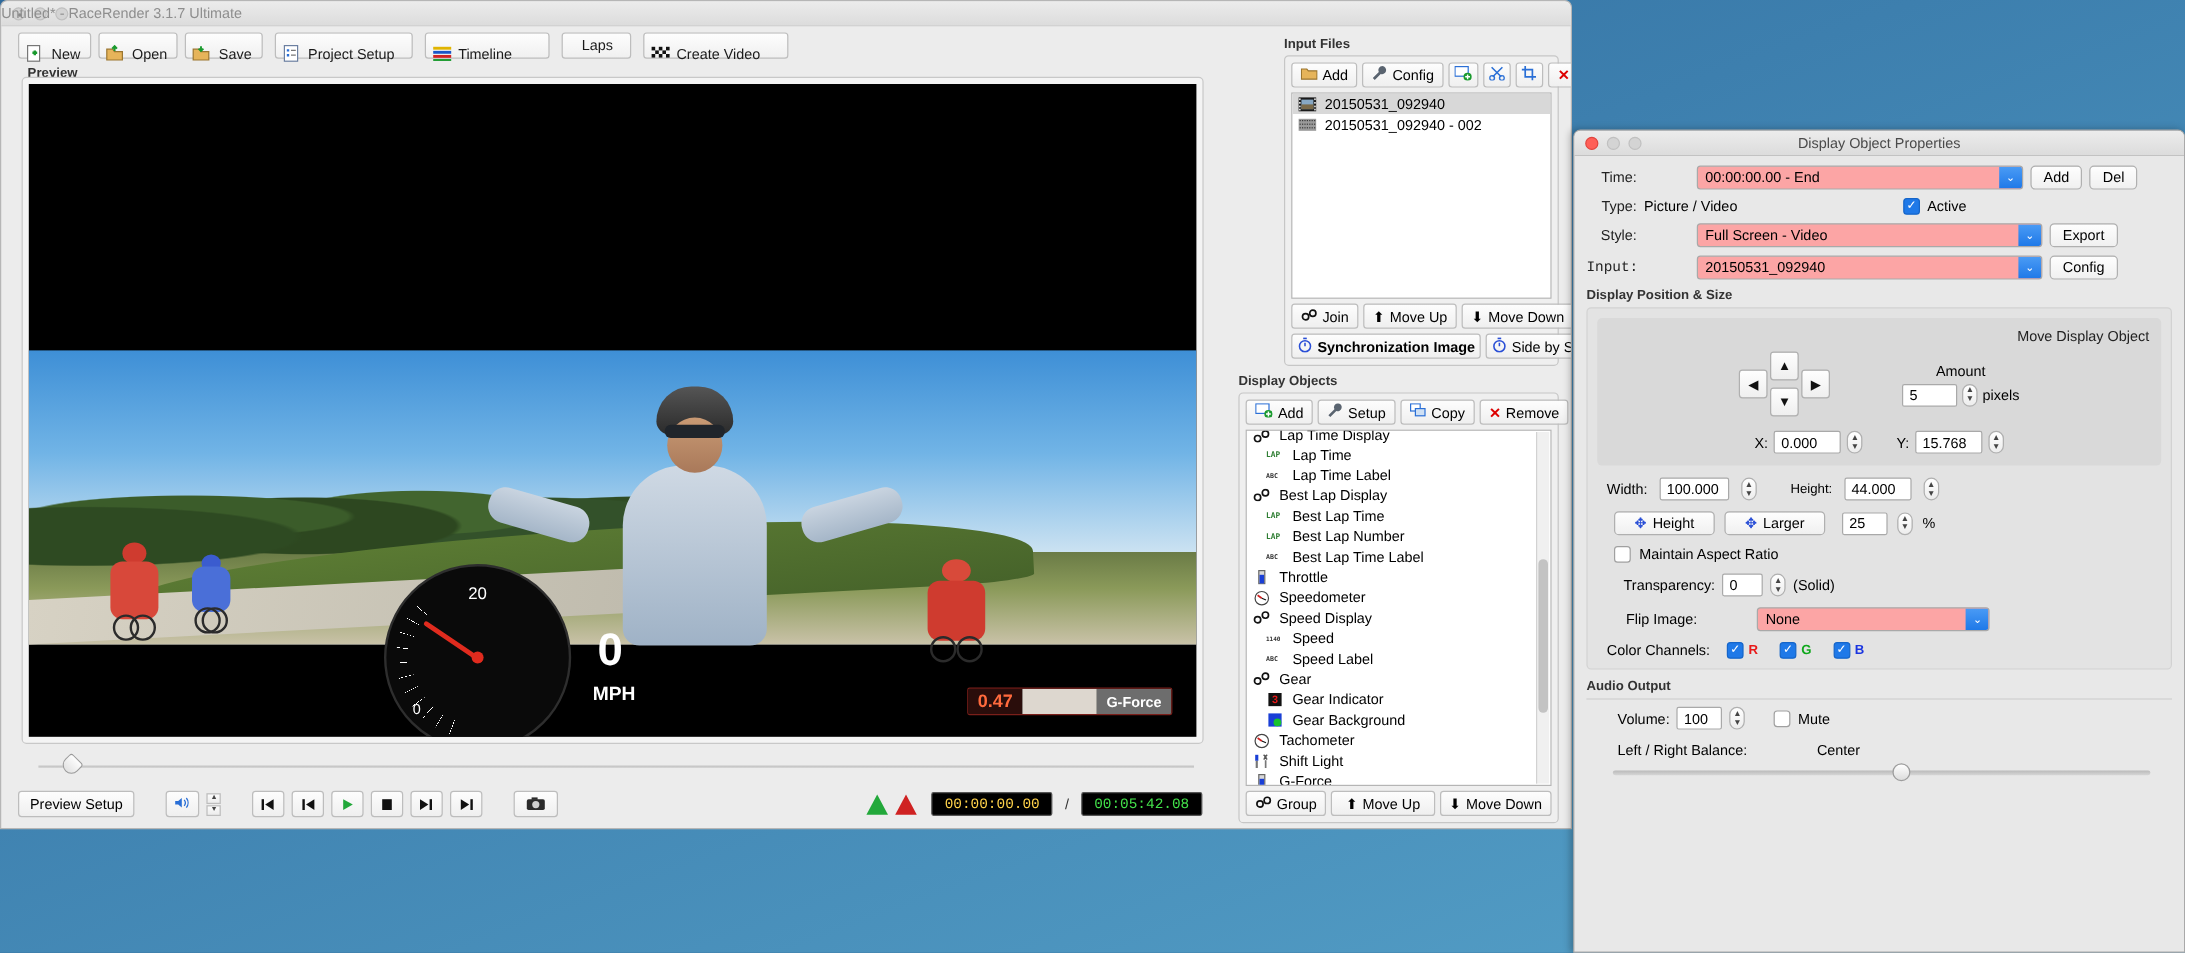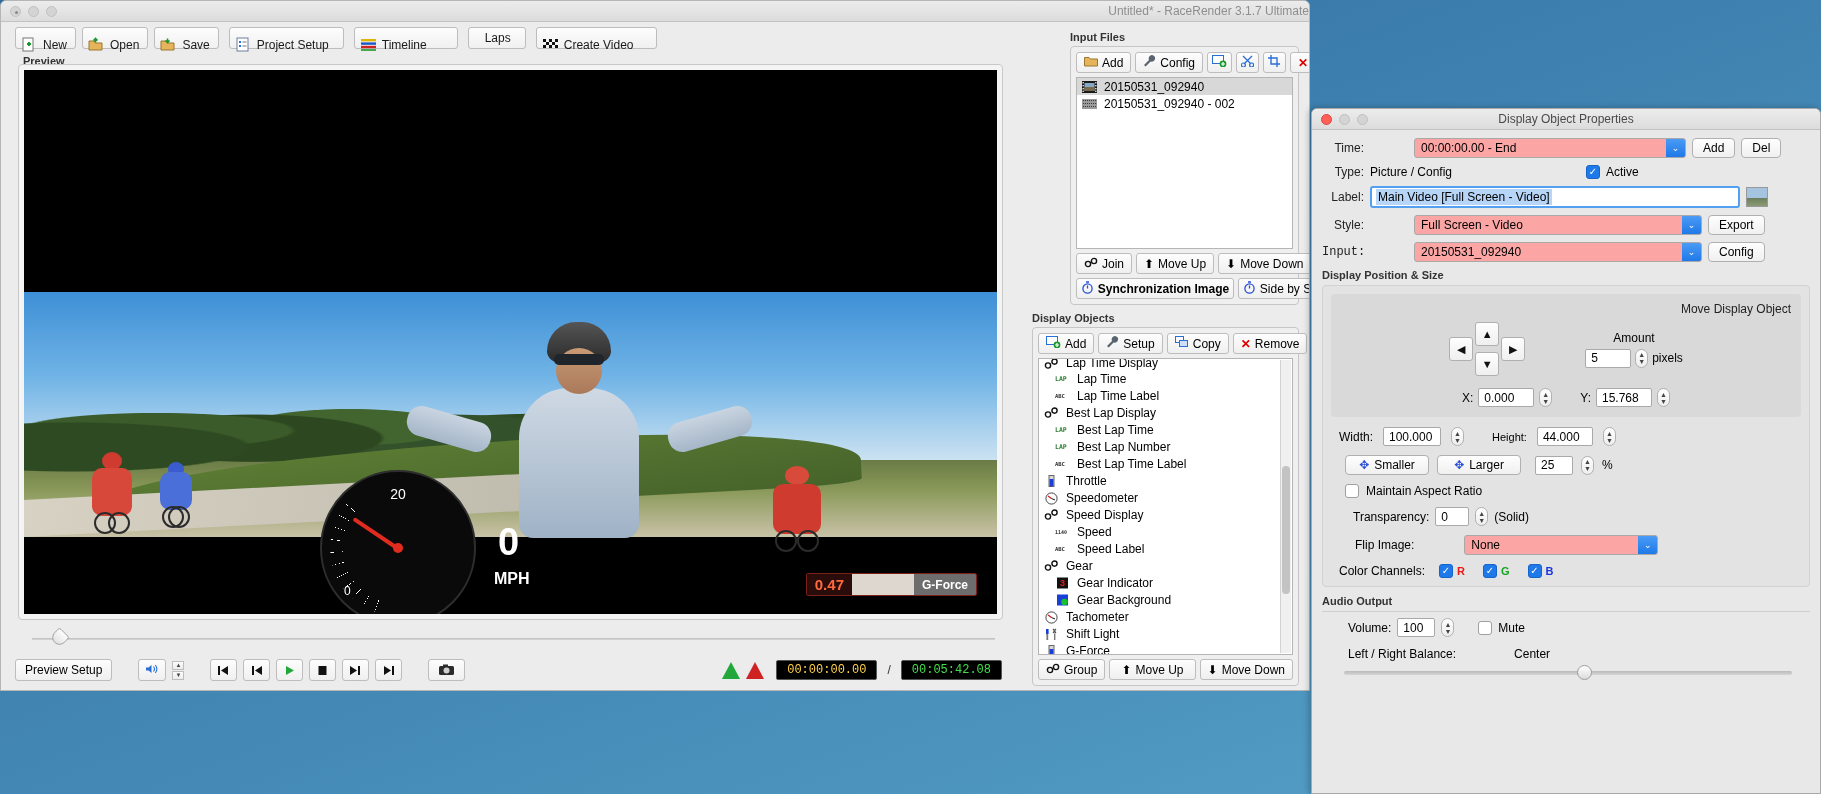--- a/index.html
+++ b/index.html
@@ -30,21 +30,21 @@
     display: flex; align-items: center; position: relative;
     border-radius: 5px 5px 0 0;
   }
   .tl-dots { display: flex; gap: 7px; padding-left: 9px; }
   .tl-dot { width: 11px; height: 11px; border-radius: 50%;
             background: #d4d4d4; border: 1px solid #c0c0c0; }
   .tl-dot.d1 { position: relative; }
   .tl-dot.d1::after { content:""; position:absolute; left:4px; top:4px;
             width:3px; height:3px; border-radius:50%; background:#8a8a8a; }
   .tl-title {
-    position: absolute; left: 0; right: 0; text-align: right;
+    position: absolute; left: 0; right: 0; text-align: left;
     font-size: 12px; color: #8e8e8e;
   }
   
   .toolbar { display: flex; align-items: center; gap: 6px; padding: 5px 8px 6px 14px; }
   .tb-btn {
     display: flex; align-items: center; gap: 5px;
     background: linear-gradient(#fdfdfd,#f0f0f0);
     border: 1px solid #bdbdbd; border-radius: 3px;
     padding: 16px 8px 3px 5px; height: 22px;
     font-size: 12px; color: #1a1a1a; white-space: nowrap; cursor: default;
@@ -822,32 +822,25 @@
       <div class="dbtn">
           <span>Add</span>
         </div>
       <div class="dbtn">
           <span>Del</span>
         </div>
     </div>
 
     <div class="frow">
       <div class="flabel w-type">Type:</div>
-      <div style="font-size:12px;width:210px">Picture / Config</div>
+      <div style="font-size:12px;width:210px">Picture / Video</div>
       <div class="cbox">✓</div>
       <div style="font-size:12px">Active</div>
     </div>
 
-    <div class="frow">
-      <div class="flabel w-label">Label:</div>
-      <div class="txtfield" style="width:370px">
-        <span class="txtsel">Main Video [Full Screen - Video]</span>
-      </div>
-      <div class="thumb-img"></div>
-    </div>
 
     <div class="frow">
       <div class="flabel w-style">Style:</div>
       <div class="combo" style="width:288px">
         <span class="val">Full Screen - Video</span>
         <span class="arrow">⌄</span>
       </div>
       <div class="dbtn">
           <span>Export</span>
         </div>
@@ -929,21 +922,21 @@
           </div>
         <div class="stepper">
             <span>▲</span>
             <span>▼</span>
           </div>
       </div>
 
       <div style="display:flex; align-items:center; gap:8px; margin-top:9px; padding-left:14px;">
         <div class="dbtn" style="width:84px">
           <span style="color:#2a4fd6;margin-right:5px">✥</span>
-          <span>Smaller</span>
+          <span>Height</span>
         </div>
         <div class="dbtn" style="width:84px">
           <span style="color:#2a4fd6;margin-right:5px">✥</span>
           <span>Larger</span>
         </div>
         <div class="numfield" style="width:38px; margin-left:6px">
             <span>25</span>
           </div>
         <div class="stepper">
             <span>▲</span>

